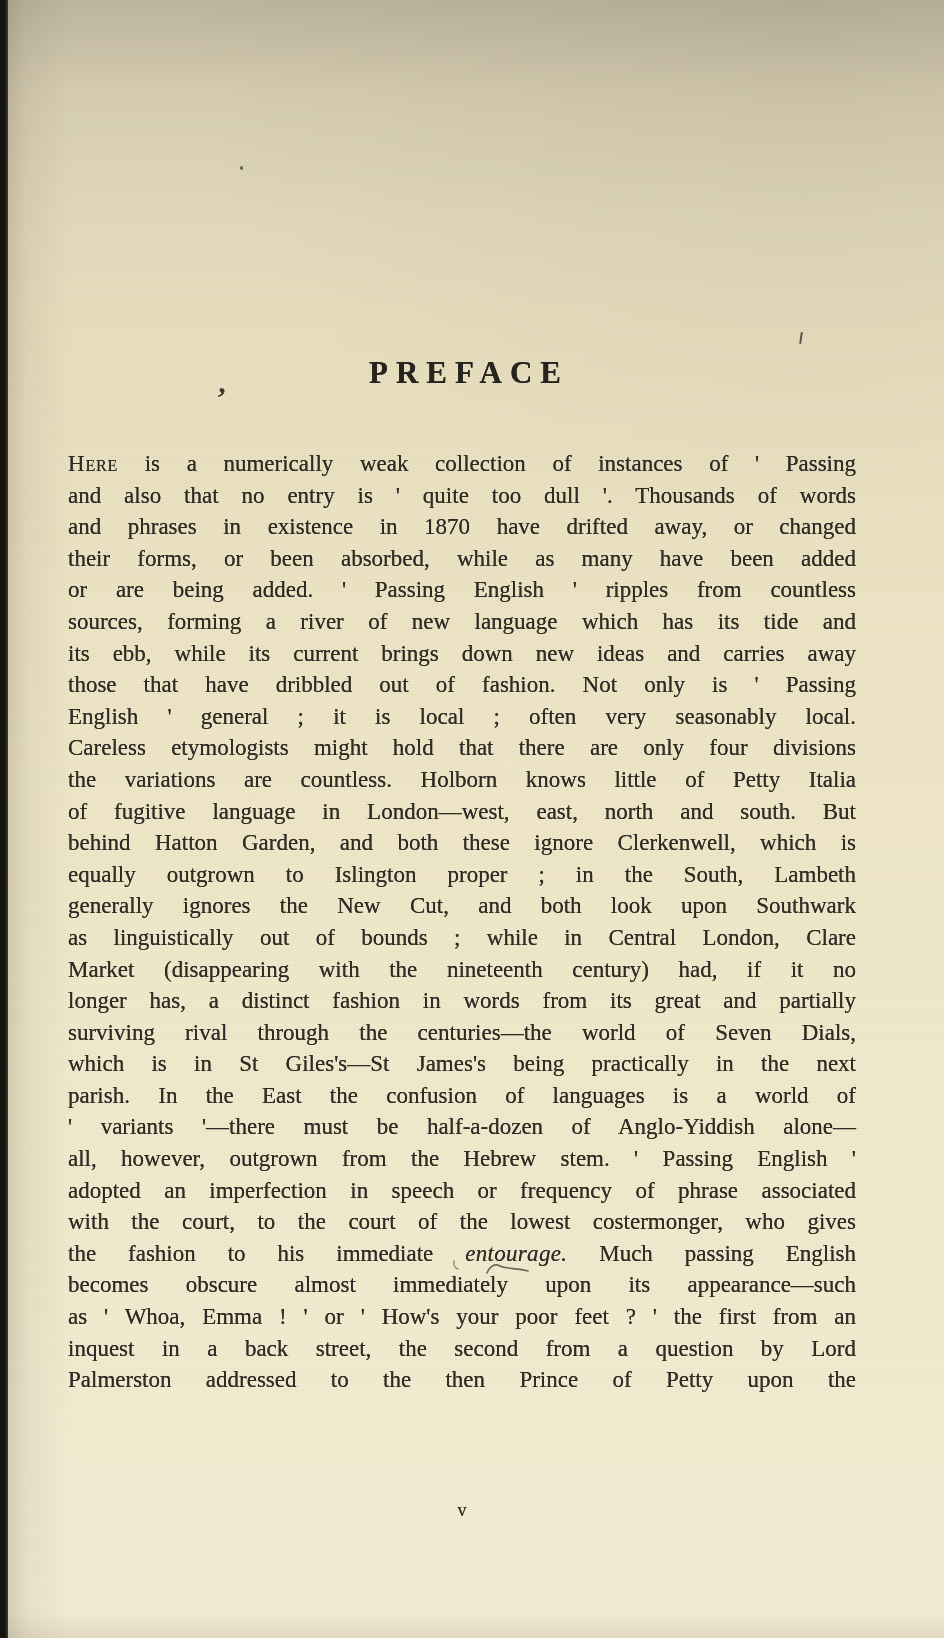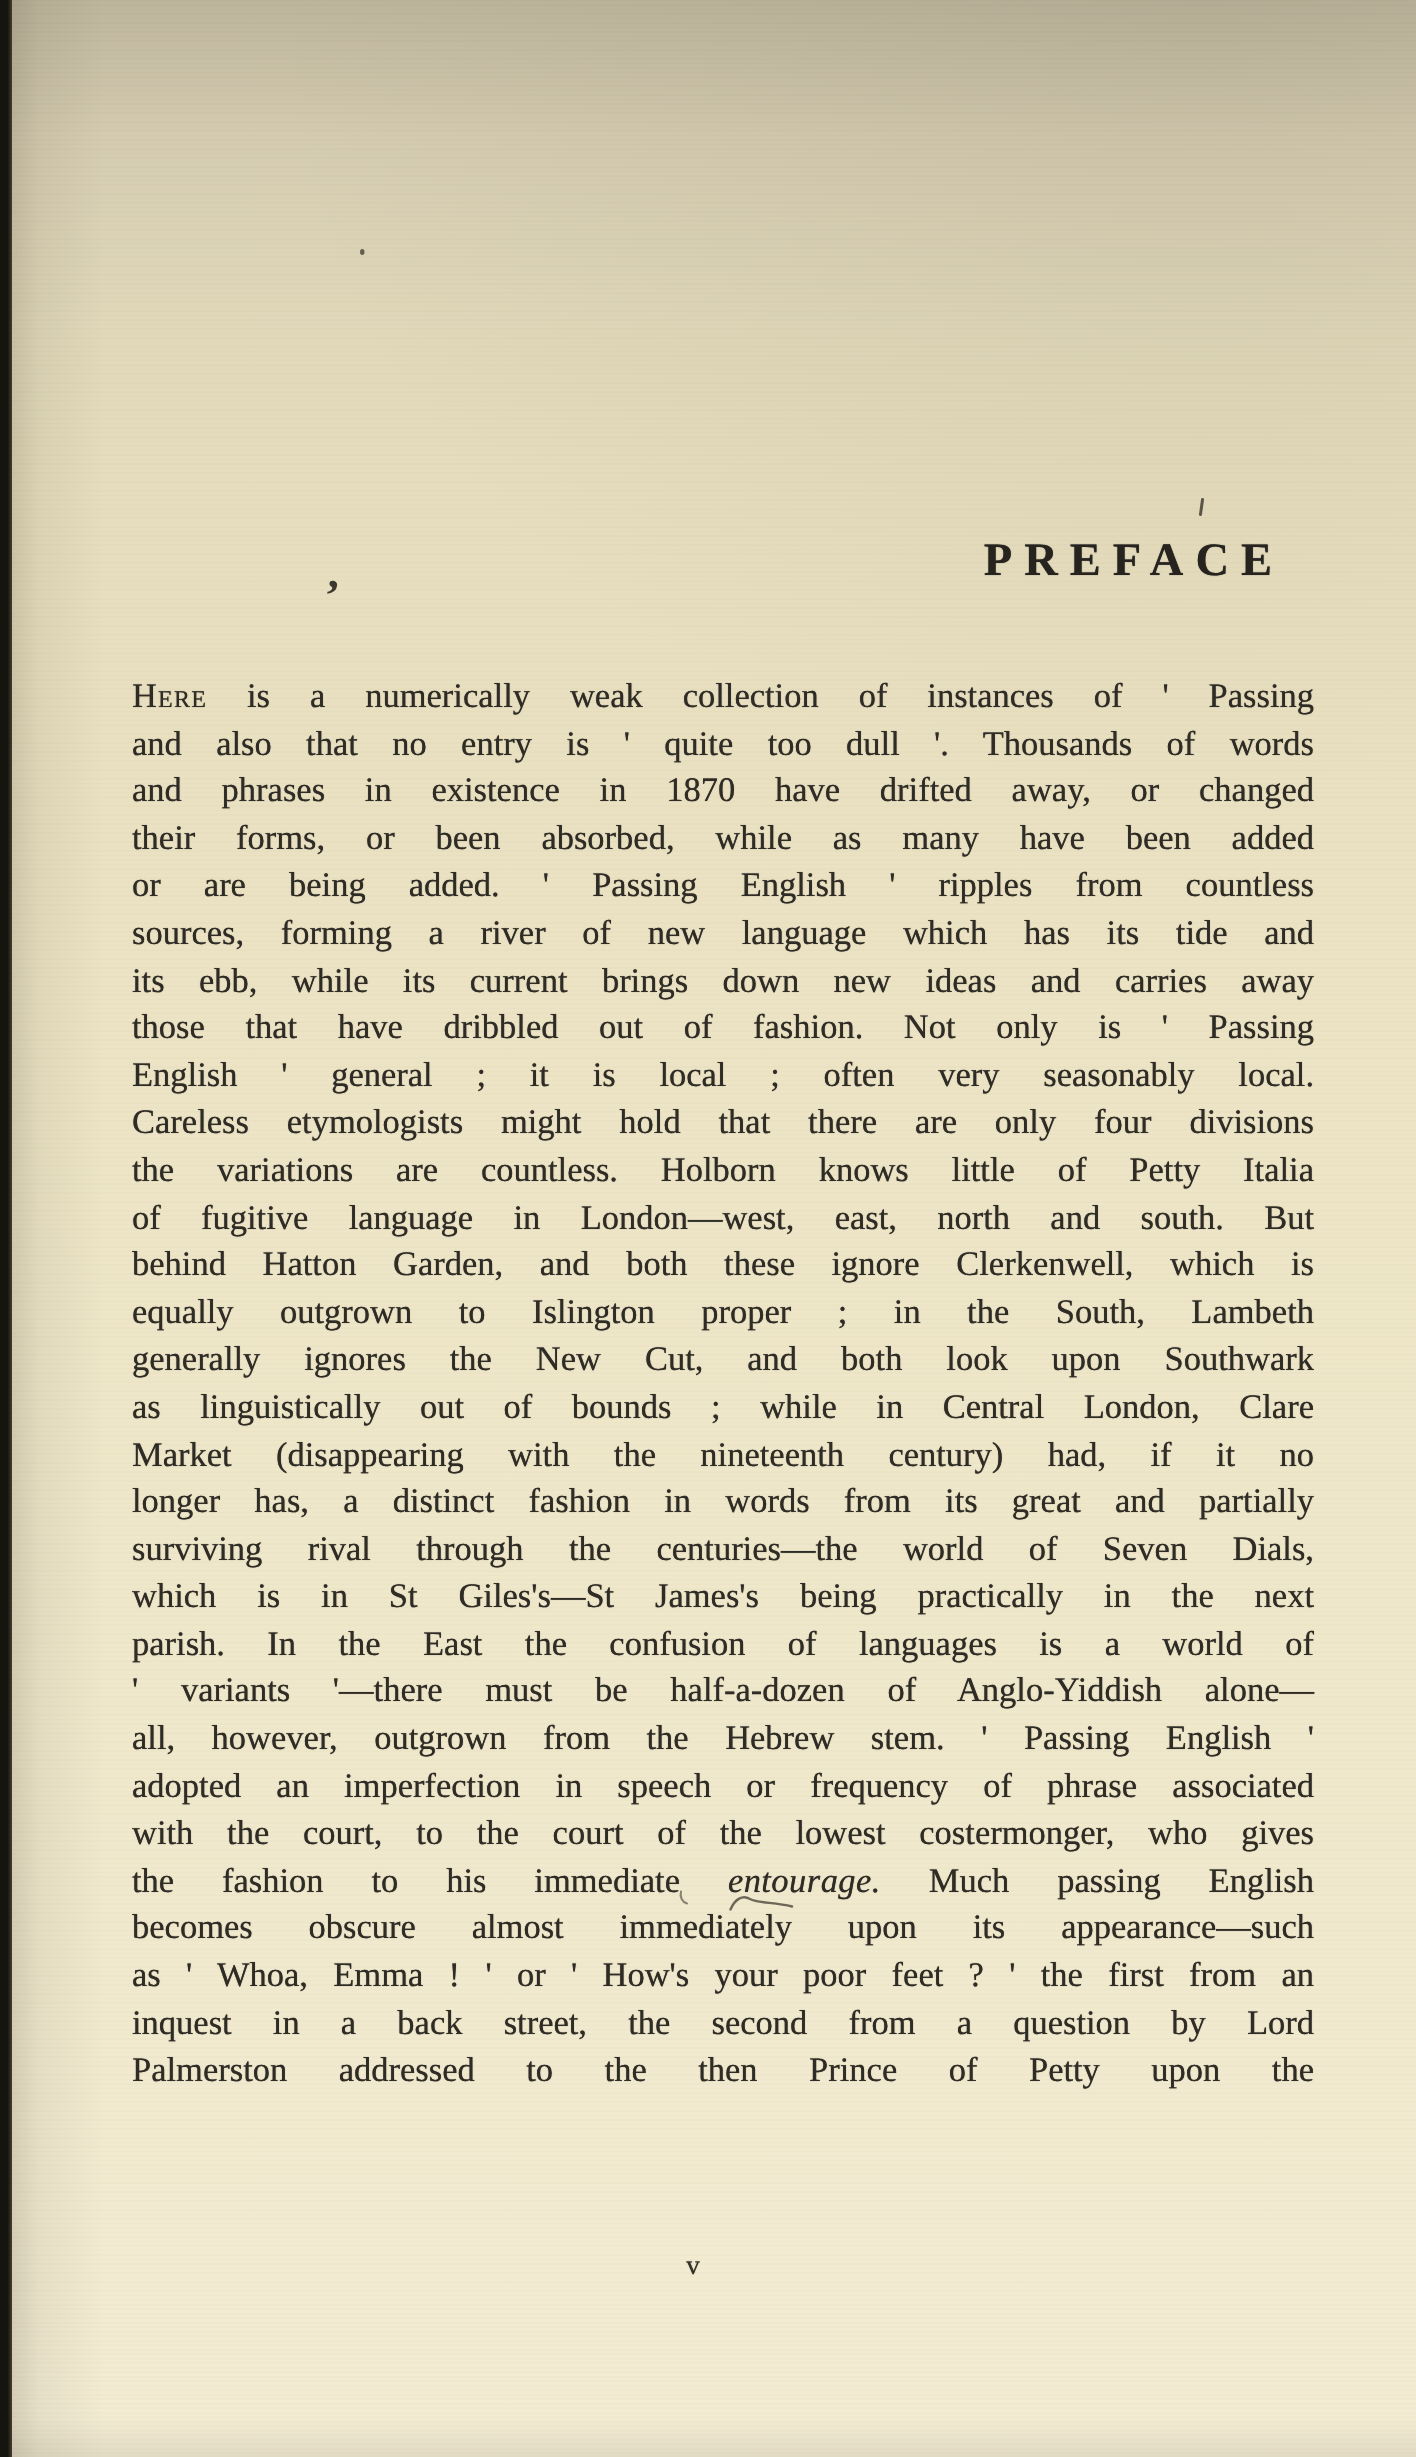--- a/index.html
+++ b/index.html
@@ -40,33 +40,32 @@
   }
   .edge-left {
     position: absolute; left: 0; top: 0; bottom: 0;
     width: 8px;
     background: linear-gradient(90deg, var(--edge) 0 62%, #433e31 100%);
   }
   .title {
     position: absolute;
     left: 68px; top: 355px; width: 788px;
     padding-left: 14px;
-    text-align: right;
+    text-align: center;
     font-size: 31px;
     font-weight: 700;
     letter-spacing: 8px;
     color: var(--title-ink);
     text-shadow: 0 0 0.6px rgba(39,36,32,0.85);
   }
   .body {
     position: absolute;
     left: 68px; top: 448px; width: 788px;
     color: var(--ink);
     font-size: 23px;
-    margin-left: 20px;
   }
   .text-line {
     line-height: 31.6px;
     height: 31.6px;
     text-align: justify;
     text-align-last: justify;
     text-justify: inter-word;
     text-shadow: 0 0 0.5px rgba(47,44,38,0.9);
   }
   .text-line i { font-style: italic; letter-spacing: 0.3px; }

